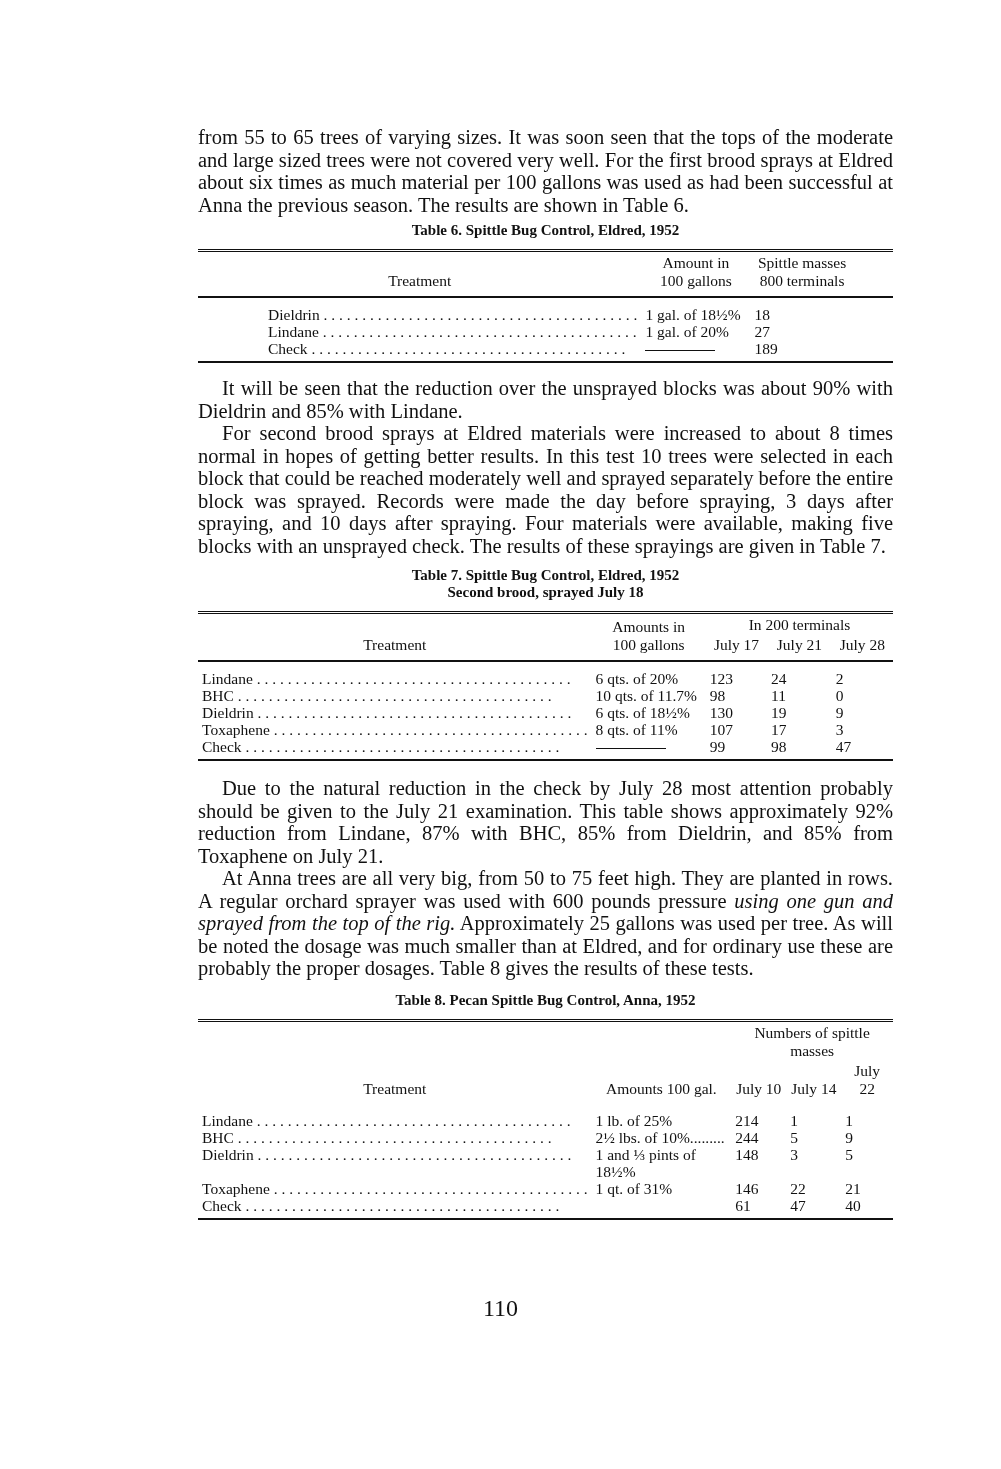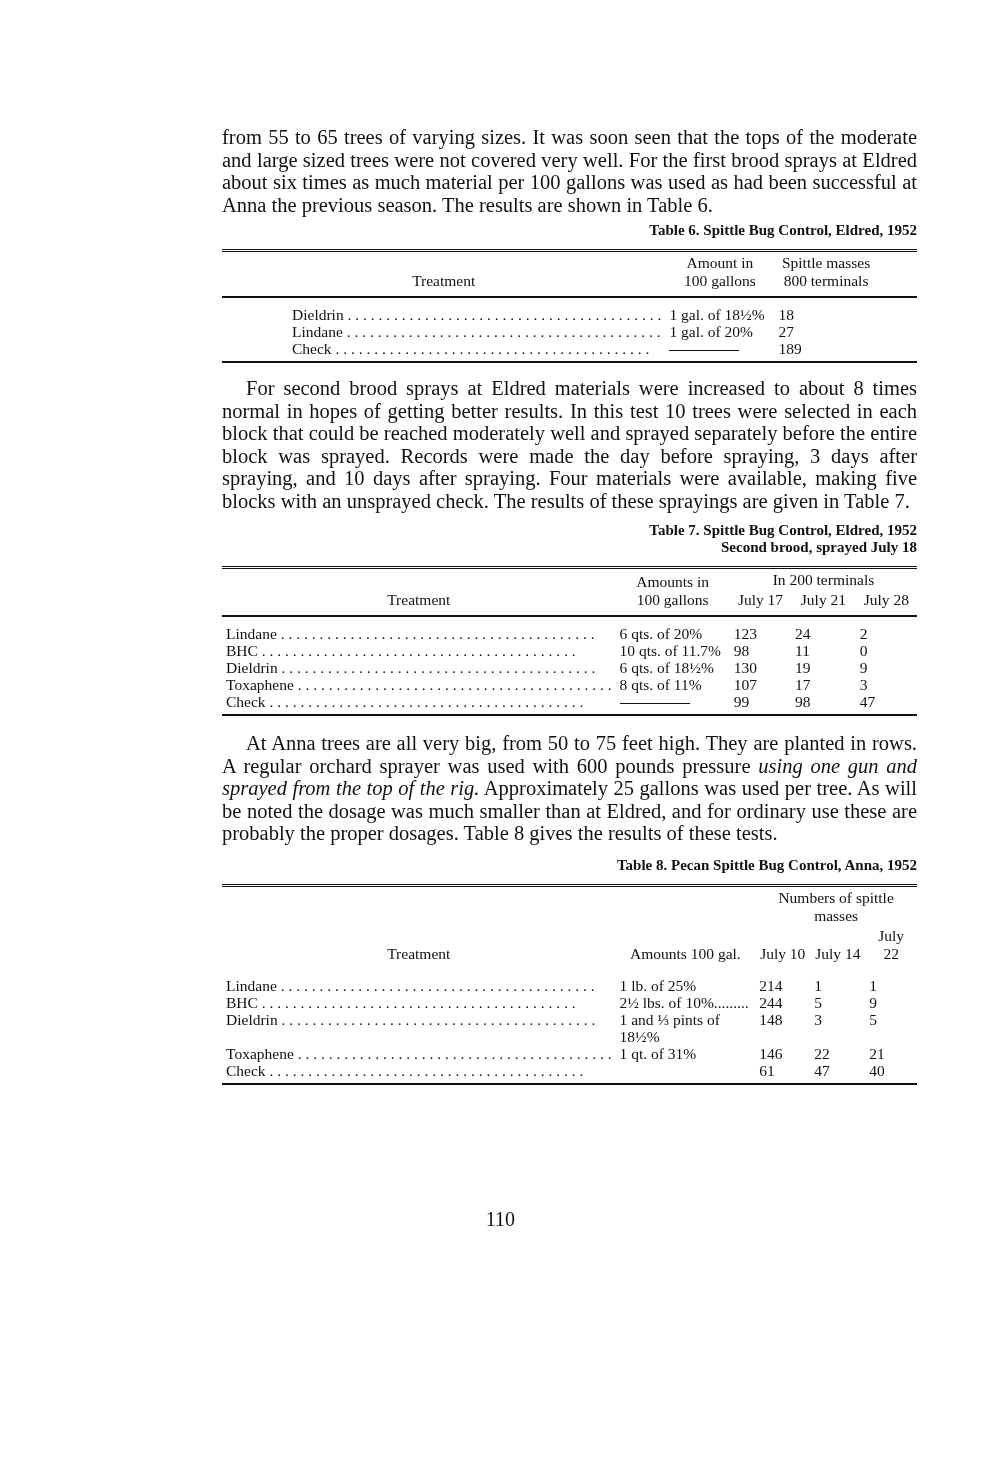--- a/index.html
+++ b/index.html
@@ -1,33 +1,33 @@
 <!DOCTYPE html>
 <html><head>
 <meta charset="utf-8">
 <style>
   html, body { margin: 0; padding: 0; background: #ffffff; }
   body { width: 1001px; height: 1469px; position: relative; overflow: hidden;
          font-family: "Liberation Serif", "DejaVu Serif", serif; color: #111; }
-  .page { position: absolute; left: 222px; top: 126px; width: 695px; }
+  .page { position: absolute; left: 198px; top: 126px; width: 695px; }
   p { margin: 0; font-size: 20.5px; line-height: 22.5px; text-align: justify; }
   p.indent { text-indent: 24px; }
-  .caption { text-align: right; font-weight: bold; font-size: 15px; line-height: 17px; }
+  .caption { text-align: center; font-weight: bold; font-size: 15px; line-height: 17px; }
   table { border-collapse: collapse; width: 100%; font-size: 15.5px; }
   th { font-weight: normal; vertical-align: bottom; padding: 2px 4px 6px; margin-top: 36px; }
   thead tr.last th { border-bottom: 2px solid #111; }
   td { padding: 0 4px; line-height: 17px; vertical-align: top; }
   tbody tr:first-child td { padding-top: 8px; }
   tbody tr:last-child td { padding-bottom: 4px; }
   .tbl-wrap { border-top: 3px double #111; border-bottom: 2px solid #111; }
   .lead { white-space: nowrap; overflow: hidden; }
   .lead::after { content: " . . . . . . . . . . . . . . . . . . . . . . . . . . . . . . . . . . . . . . . . ."; letter-spacing: 0px; }
   .num { text-align: left; }
   .dash { display: inline-block; width: 70px; border-top: 1px solid #111; vertical-align: middle; }
-  .pageno { position: absolute; left: 0; width: 100%; top: 1208px; text-align: center; font-size: 20px; }
+  .pageno { position: absolute; left: 0; width: 100%; top: 1295px; text-align: center; font-size: 24px; }
   .ital { font-style: italic; }
 </style>
 </head>
 <body>
 
 <div class="page">
 
   <p>from 55 to 65 trees of varying sizes. It was soon seen that the tops of the moderate and large sized trees were not covered very well. For the first brood sprays at Eldred about six times as much material per 100 gallons was used as had been successful at Anna the previous season. The results are shown in Table 6.</p>
 
   <div style="height:6px"></div>
@@ -79,20 +79,21 @@
             </td>
           <td><span class="dash"></span></td>
           <td class="num">189</td>
             <td></td>
         </tr>
       </tbody>
     </table>
   </div>
 
   <div style="height:14px"></div>
+  <p class="indent">It will be seen that the reduction over the unsprayed blocks was about 90% with Dieldrin and 85% with Lindane.</p>
   <p class="indent">For second brood sprays at Eldred materials were increased to about 8 times normal in hopes of getting better results. In this test 10 trees were selected in each block that could be reached moderately well and sprayed separately before the entire block was sprayed. Records were made the day before spraying, 3 days after spraying, and 10 days after spraying. Four materials were available, making five blocks with an unsprayed check. The results of these sprayings are given in Table 7.</p>
 
   <div style="height:10px"></div>
   <div class="caption">Table 7. Spittle Bug Control, Eldred, 1952</div>
   <div class="caption">Second brood, sprayed July 18</div>
   <div style="height:10px"></div>
 
   <div class="tbl-wrap">
     <table>
       <colgroup>
@@ -161,20 +162,21 @@
           <td><span class="dash"></span></td>
           <td class="num">99</td>
           <td class="num">98</td>
           <td class="num">47</td>
         </tr>
       </tbody>
     </table>
   </div>
 
   <div style="height:16px"></div>
+  <p class="indent">Due to the natural reduction in the check by July 28 most attention probably should be given to the July 21 examination. This table shows approximately 92% reduction from Lindane, 87% with BHC, 85% from Dieldrin, and 85% from Toxaphene on July 21.</p>
   <p class="indent"><span>At Anna trees are all very big, from 50 to 75 feet high. They are planted in rows. A regular orchard sprayer was used with 600 pounds pressure </span><span class="ital">using one gun and sprayed from the top of the rig.</span><span> Approximately 25 gallons was used per tree. As will be noted the dosage was much smaller than at Eldred, and for ordinary use these are probably the proper dosages. Table 8 gives the results of these tests.</span></p>
 
   <div style="height:12px"></div>
   <div class="caption">Table 8. Pecan Spittle Bug Control, Anna, 1952</div>
   <div style="height:10px"></div>
 
   <div class="tbl-wrap">
     <table>
       <colgroup>
           <col style="width:38%">

